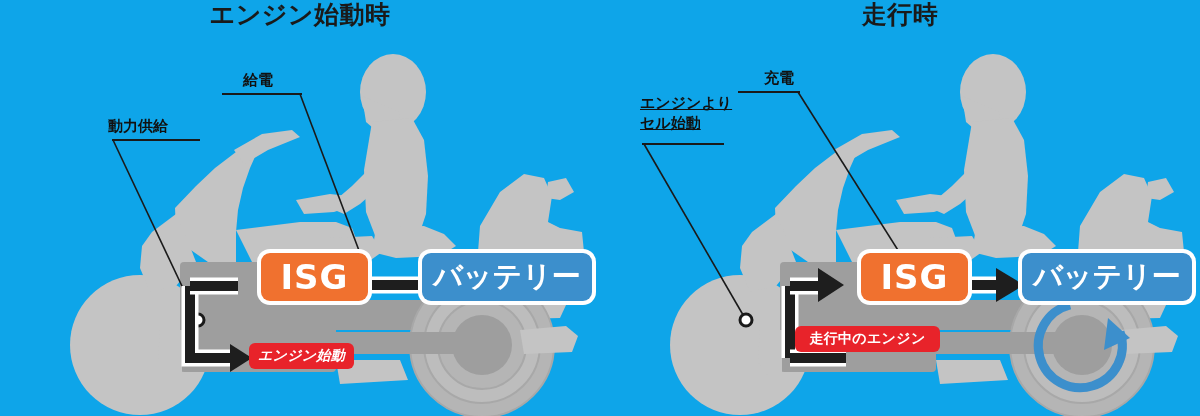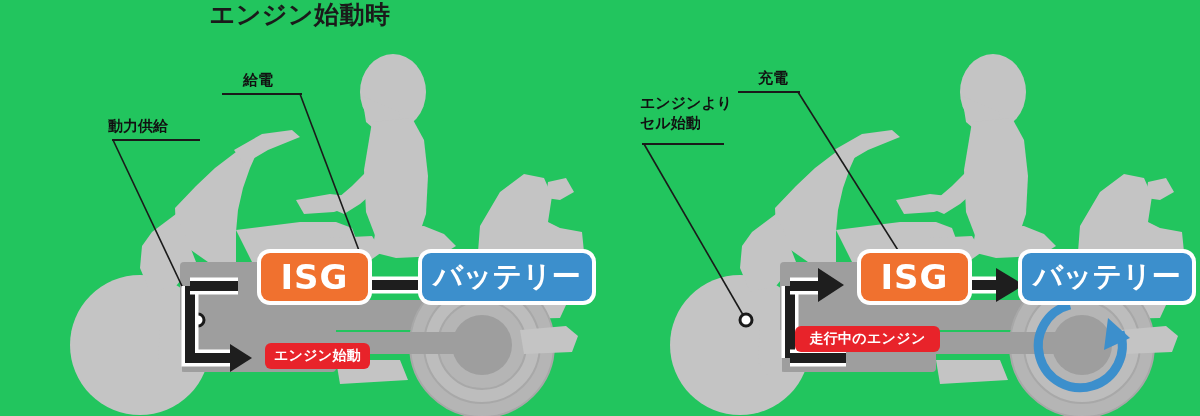--- a/index.html
+++ b/index.html
@@ -6,21 +6,21 @@
   html, body {
     margin: 0; padding: 0;
     width: 1200px; height: 416px;
     background: #ffffff;
     font-family: "DejaVu Sans", "Liberation Sans", sans-serif;
     overflow: hidden;
   }
   #stage {
     position: relative;
     width: 1200px; height: 416px;
-    background: #22c55e;
+    background: #0ea5e9;
   }
   .panel { position: absolute; top: 0; height: 416px; width: 600px; }
   #panel-left  { left: 0; }
   #panel-right { left: 600px; }
 
   .panel-title {
     position: absolute;
     top: 0px;
     width: 100%;
     text-align: center;
@@ -173,27 +173,28 @@
     <div class="callout" style="left:243px; top:70px;">給電</div>
 
     <div class="flowbox box-isg" style="left:245px; top:253px; width:107px; height:48px; background:#F0712F;">
       <span>ISG</span>
     </div>
 
     <div class="flowbox box-batt" style="left:422px; top:253px; width:170px; height:48px; background:#3C8FCC;">
       <span>バッテリー</span>
     </div>
 
-    <div class="badge" style="left:265px; top:343px; width:105px; height:26px; background:#E8232A;">
+    <div class="badge" style="left:249px; top:343px; width:105px; height:26px; background:#E8232A;font-style:italic;">
       <span>エンジン始動</span>
     </div>
   </div>
 
   <div class="panel" id="panel-right">
 
+    <div class="panel-title">走行時</div>
 
     <svg class="art" viewBox="0 0 600 416">
       <g>
         <circle cx="140" cy="345" r="70" fill="#C4C4C4"></circle>
         <path d="M175 208 L196 186 L215 168 L236 152 L252 143 L258 150 L250 168
                  L243 188 L238 210 L236 232 L236 262 L208 262 L188 248 L176 230 Z" fill="#C4C4C4"></path>
         <path d="M152 232 L176 214 L186 236 L196 262 L176 286 L150 292 L140 268
                  L142 246 Z" fill="#C4C4C4"></path>
         <path d="M234 150 L262 134 L292 130 L300 137 L268 150 L244 164 Z" fill="#C4C4C4"></path>
         <path d="M236 230 L300 222 L336 222 L352 228 L358 244 L350 258 L300 262
@@ -249,25 +250,25 @@
         <path d="M190 286 L222 286" stroke="#ffffff" stroke-width="17" fill="none"></path>
         <path d="M190 286 L222 286" stroke="#1E1E1E" stroke-width="10" fill="none"></path>
         <path d="M218 268 L244 285 L218 302 Z" fill="#1E1E1E"></path>
 
         <path d="M352 285 L404 285" stroke="#ffffff" stroke-width="17" fill="none"></path>
         <path d="M352 285 L404 285" stroke="#1E1E1E" stroke-width="10" fill="none"></path>
         <path d="M396 268 L396 302 L424 285 Z" fill="#1E1E1E"></path>
       </g>
     </svg>
 
-    <div class="callout" style="left:40px; top:93px;">
+    <div class="callout" style="left:40px; top:93px;text-decoration:underline;">
       <div>エンジンより</div>
       <div>セル始動</div>
     </div>
-    <div class="callout" style="left:158px; top:68px;">充電</div>
+    <div class="callout" style="left:164px; top:68px;">充電</div>
 
     <div class="flowbox box-isg" style="left:245px; top:253px; width:107px; height:48px; background:#F0712F;">
       <span>ISG</span>
     </div>
 
     <div class="flowbox box-batt" style="left:422px; top:253px; width:170px; height:48px; background:#3C8FCC;">
       <span>バッテリー</span>
     </div>
 
     <div class="badge" style="left:195px; top:326px; width:145px; height:26px; background:#E8232A;">

